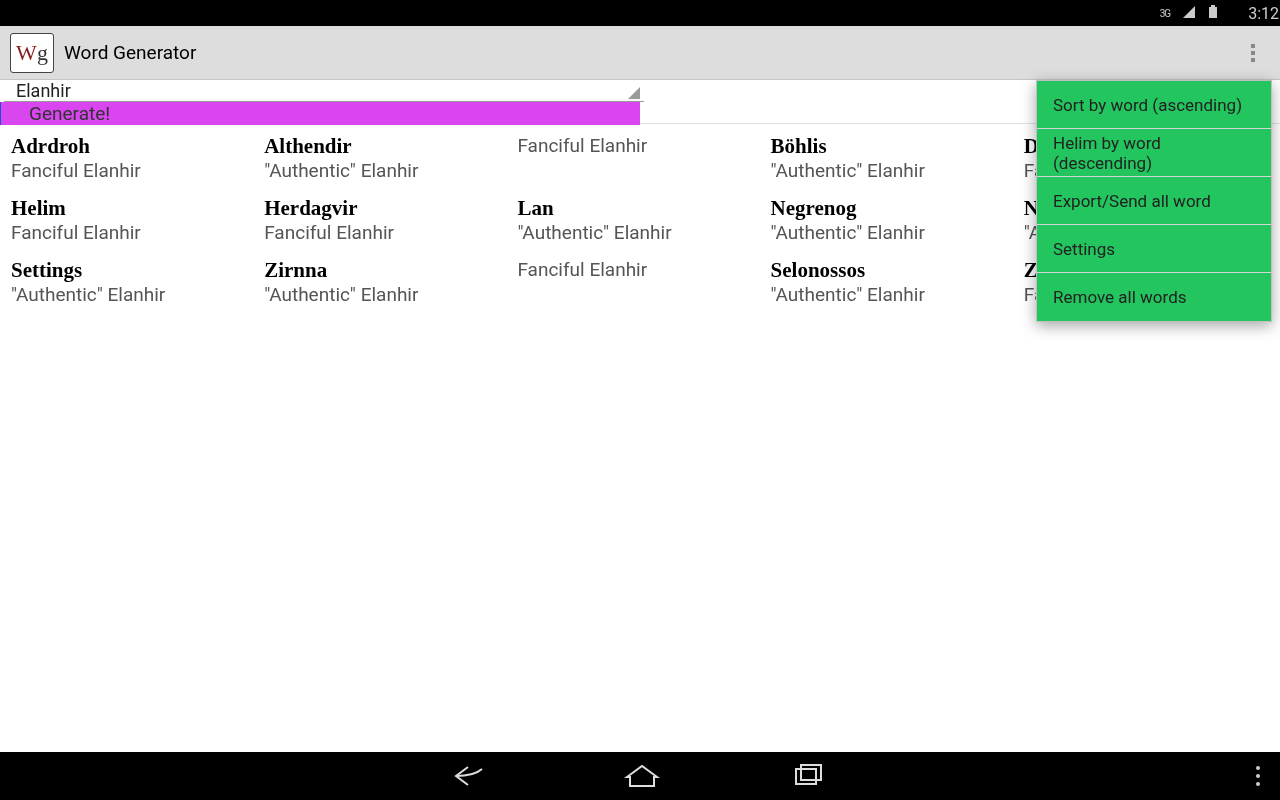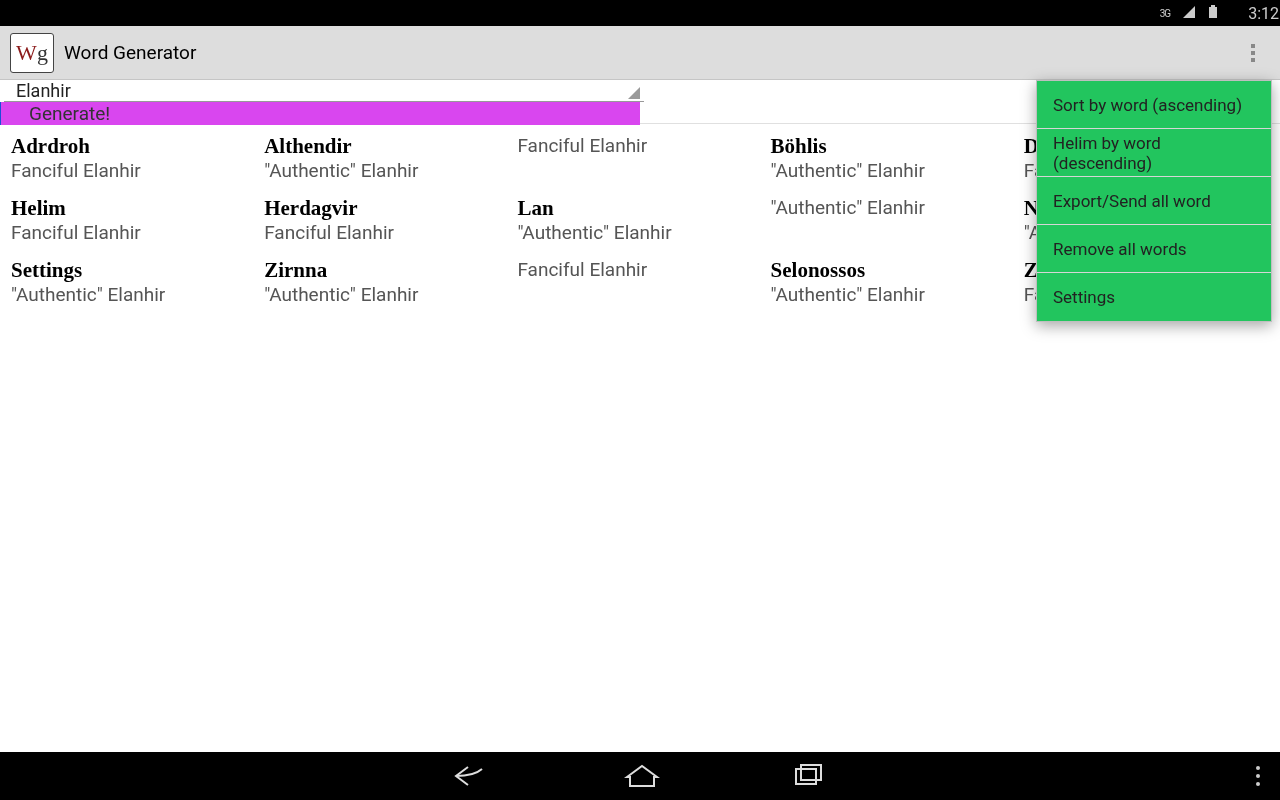--- a/index.html
+++ b/index.html
@@ -210,20 +210,21 @@
     </div>
     <div class="word-cell">
       <div class="word">Herdagvir</div>
       <div class="sub">Fanciful Elanhir</div>
     </div>
     <div class="word-cell">
       <div class="word">Lan</div>
       <div class="sub">"Authentic" Elanhir</div>
     </div>
     <div class="word-cell">
+      <div class="word">Negrenog</div>
       <div class="sub">"Authentic" Elanhir</div>
     </div>
     <div class="word-cell">
       <div class="word">Nurak</div>
       <div class="sub">"Authentic" Elanhir</div>
     </div>
     <div class="word-cell">
       <div class="word">Settings</div>
       <div class="sub">"Authentic" Elanhir</div>
     </div>
@@ -241,22 +242,22 @@
     <div class="word-cell">
       <div class="word">Zirnna</div>
       <div class="sub">Fanciful Elanhir</div>
     </div>
   </div>
 
 <div class="popup-menu" id="popup-menu">
     <div class="popup-item">Sort by word (ascending)</div>
     <div class="popup-item">Helim by word (descending)</div>
     <div class="popup-item">Export/Send all word</div>
+    <div class="popup-item">Settings</div>
     <div class="popup-item">Remove all words</div>
-    <div class="popup-item">Settings</div>
   </div>
 
 <div class="nav-bar">
   <div class="nav-center">
     <div class="nav-icon">
       <svg width="40" height="26" viewBox="0 0 40 26">
         <path d="M14 4 L2 13 L14 22" fill="none" stroke="#ddd" stroke-width="2"></path>
         <path d="M2 13 Q20 13 28 6" fill="none" stroke="#ddd" stroke-width="2"></path>
       </svg>
     </div>

